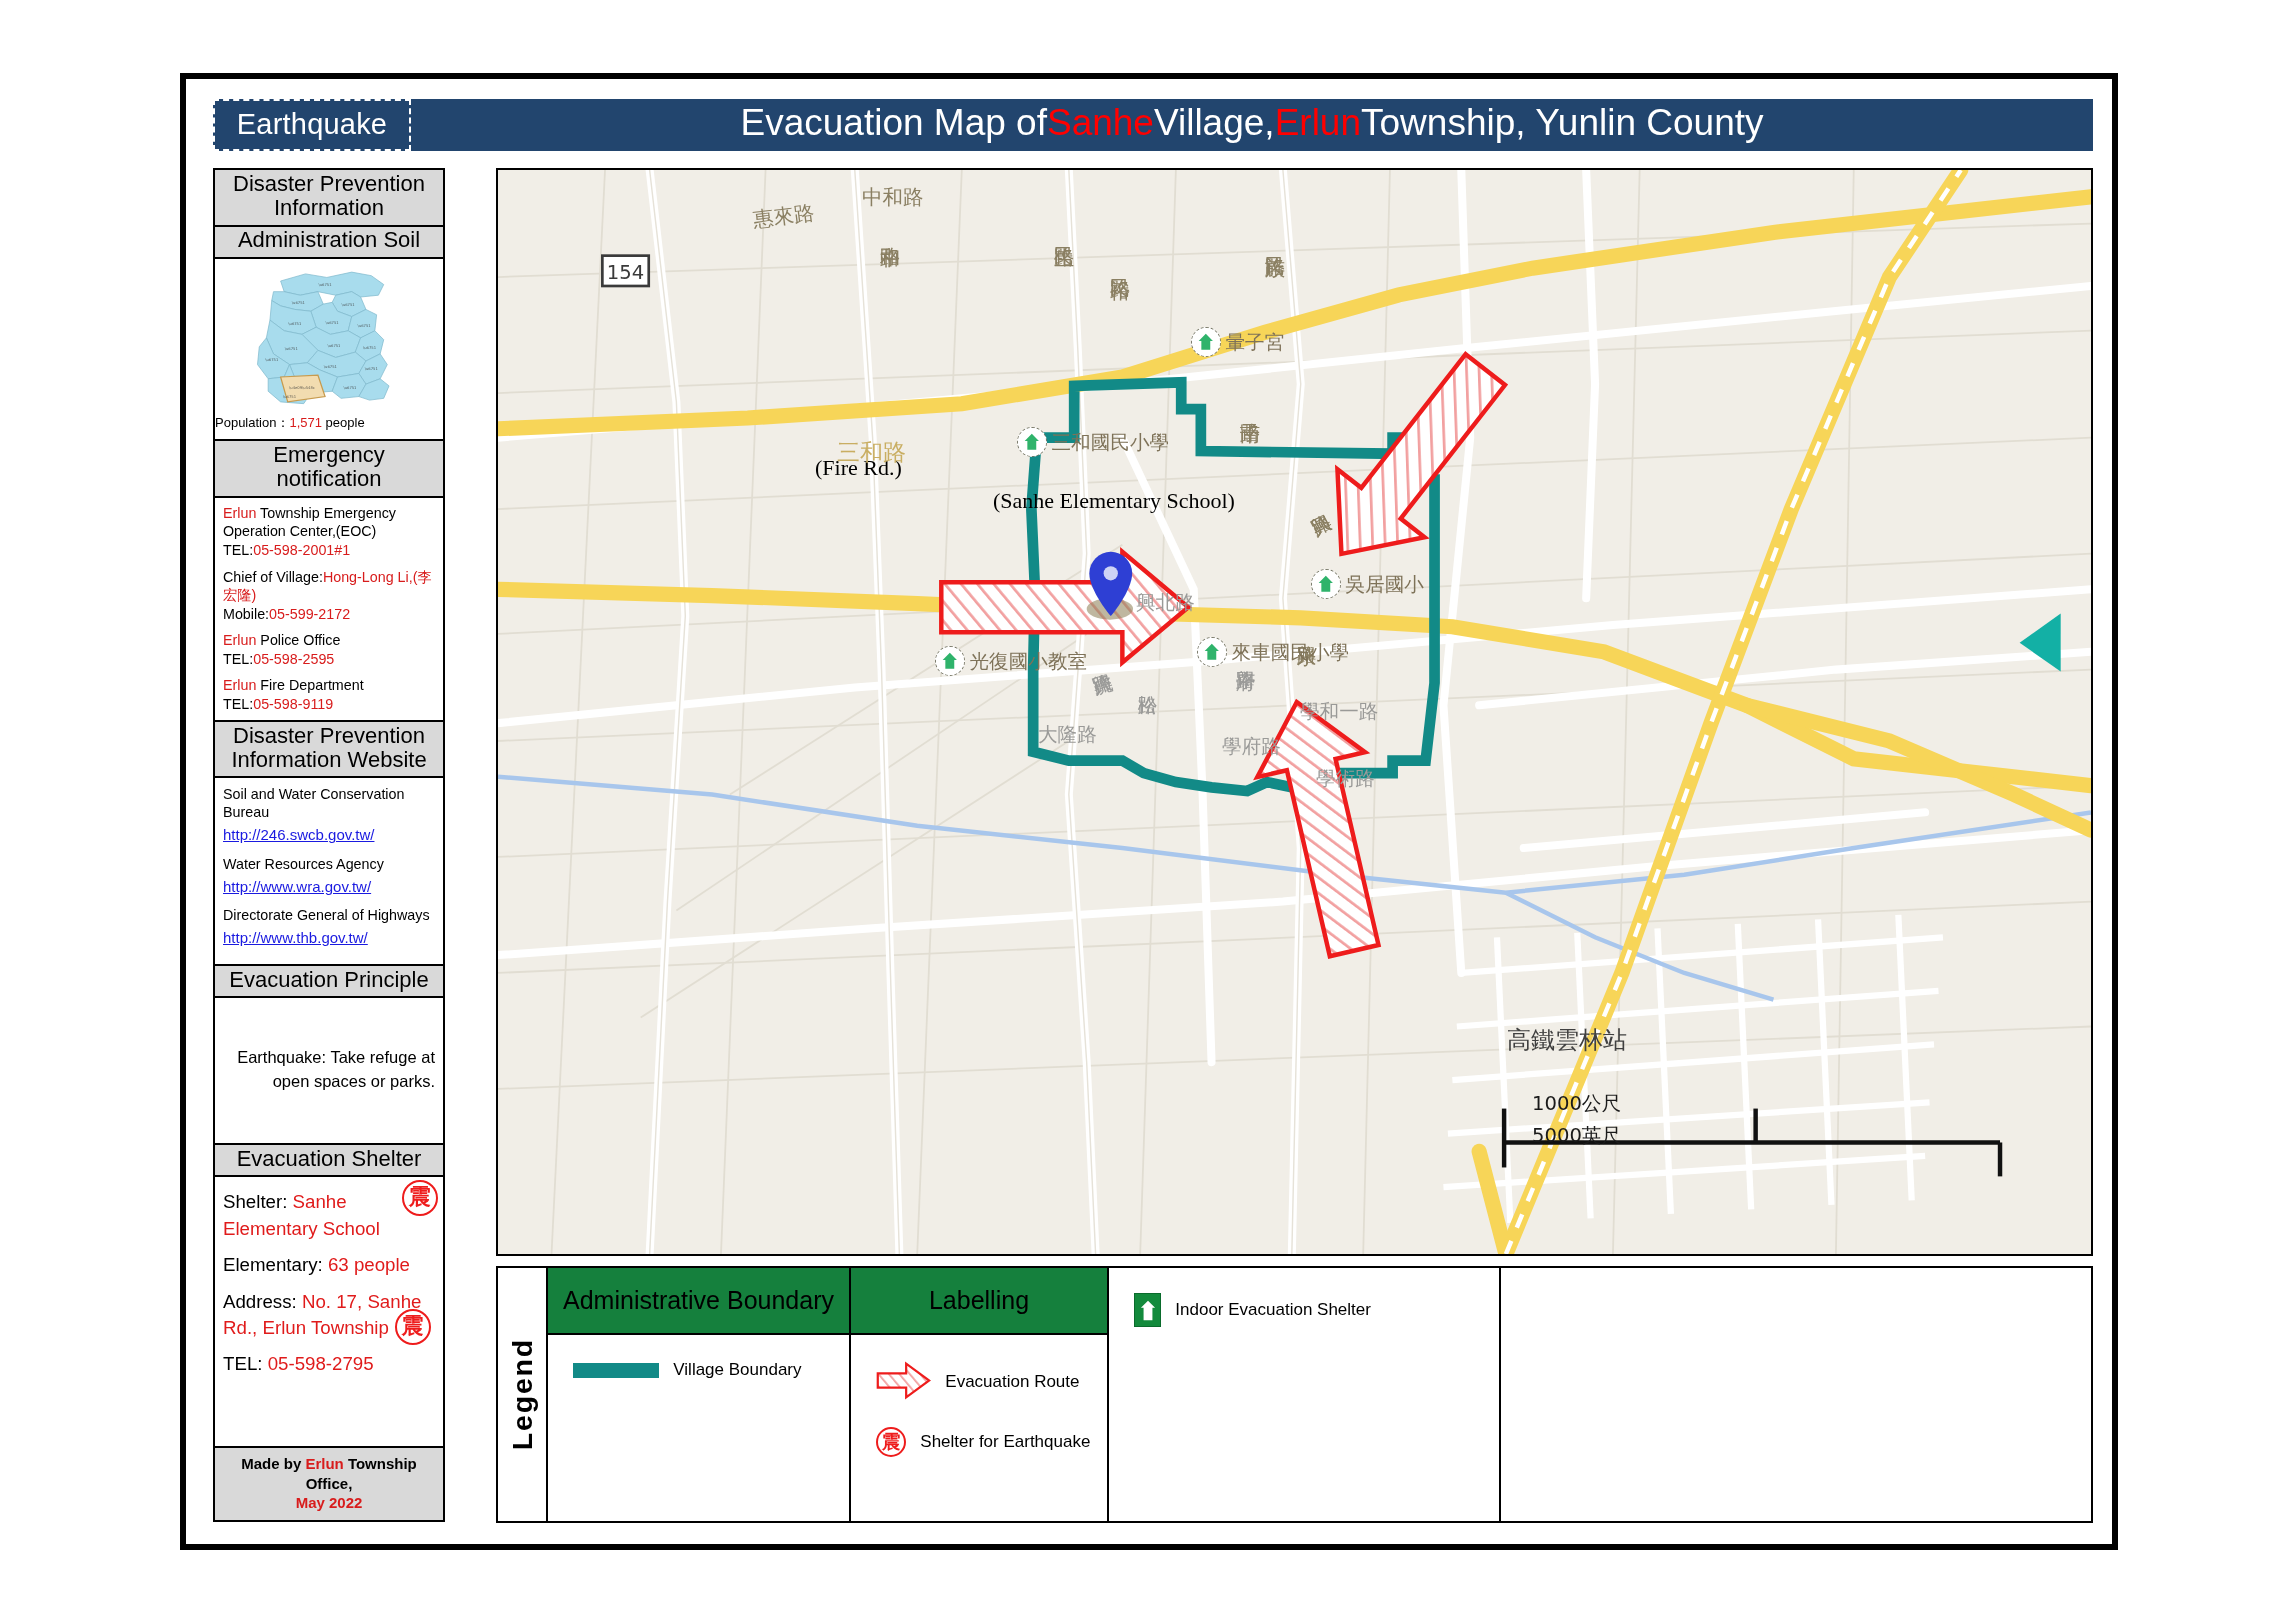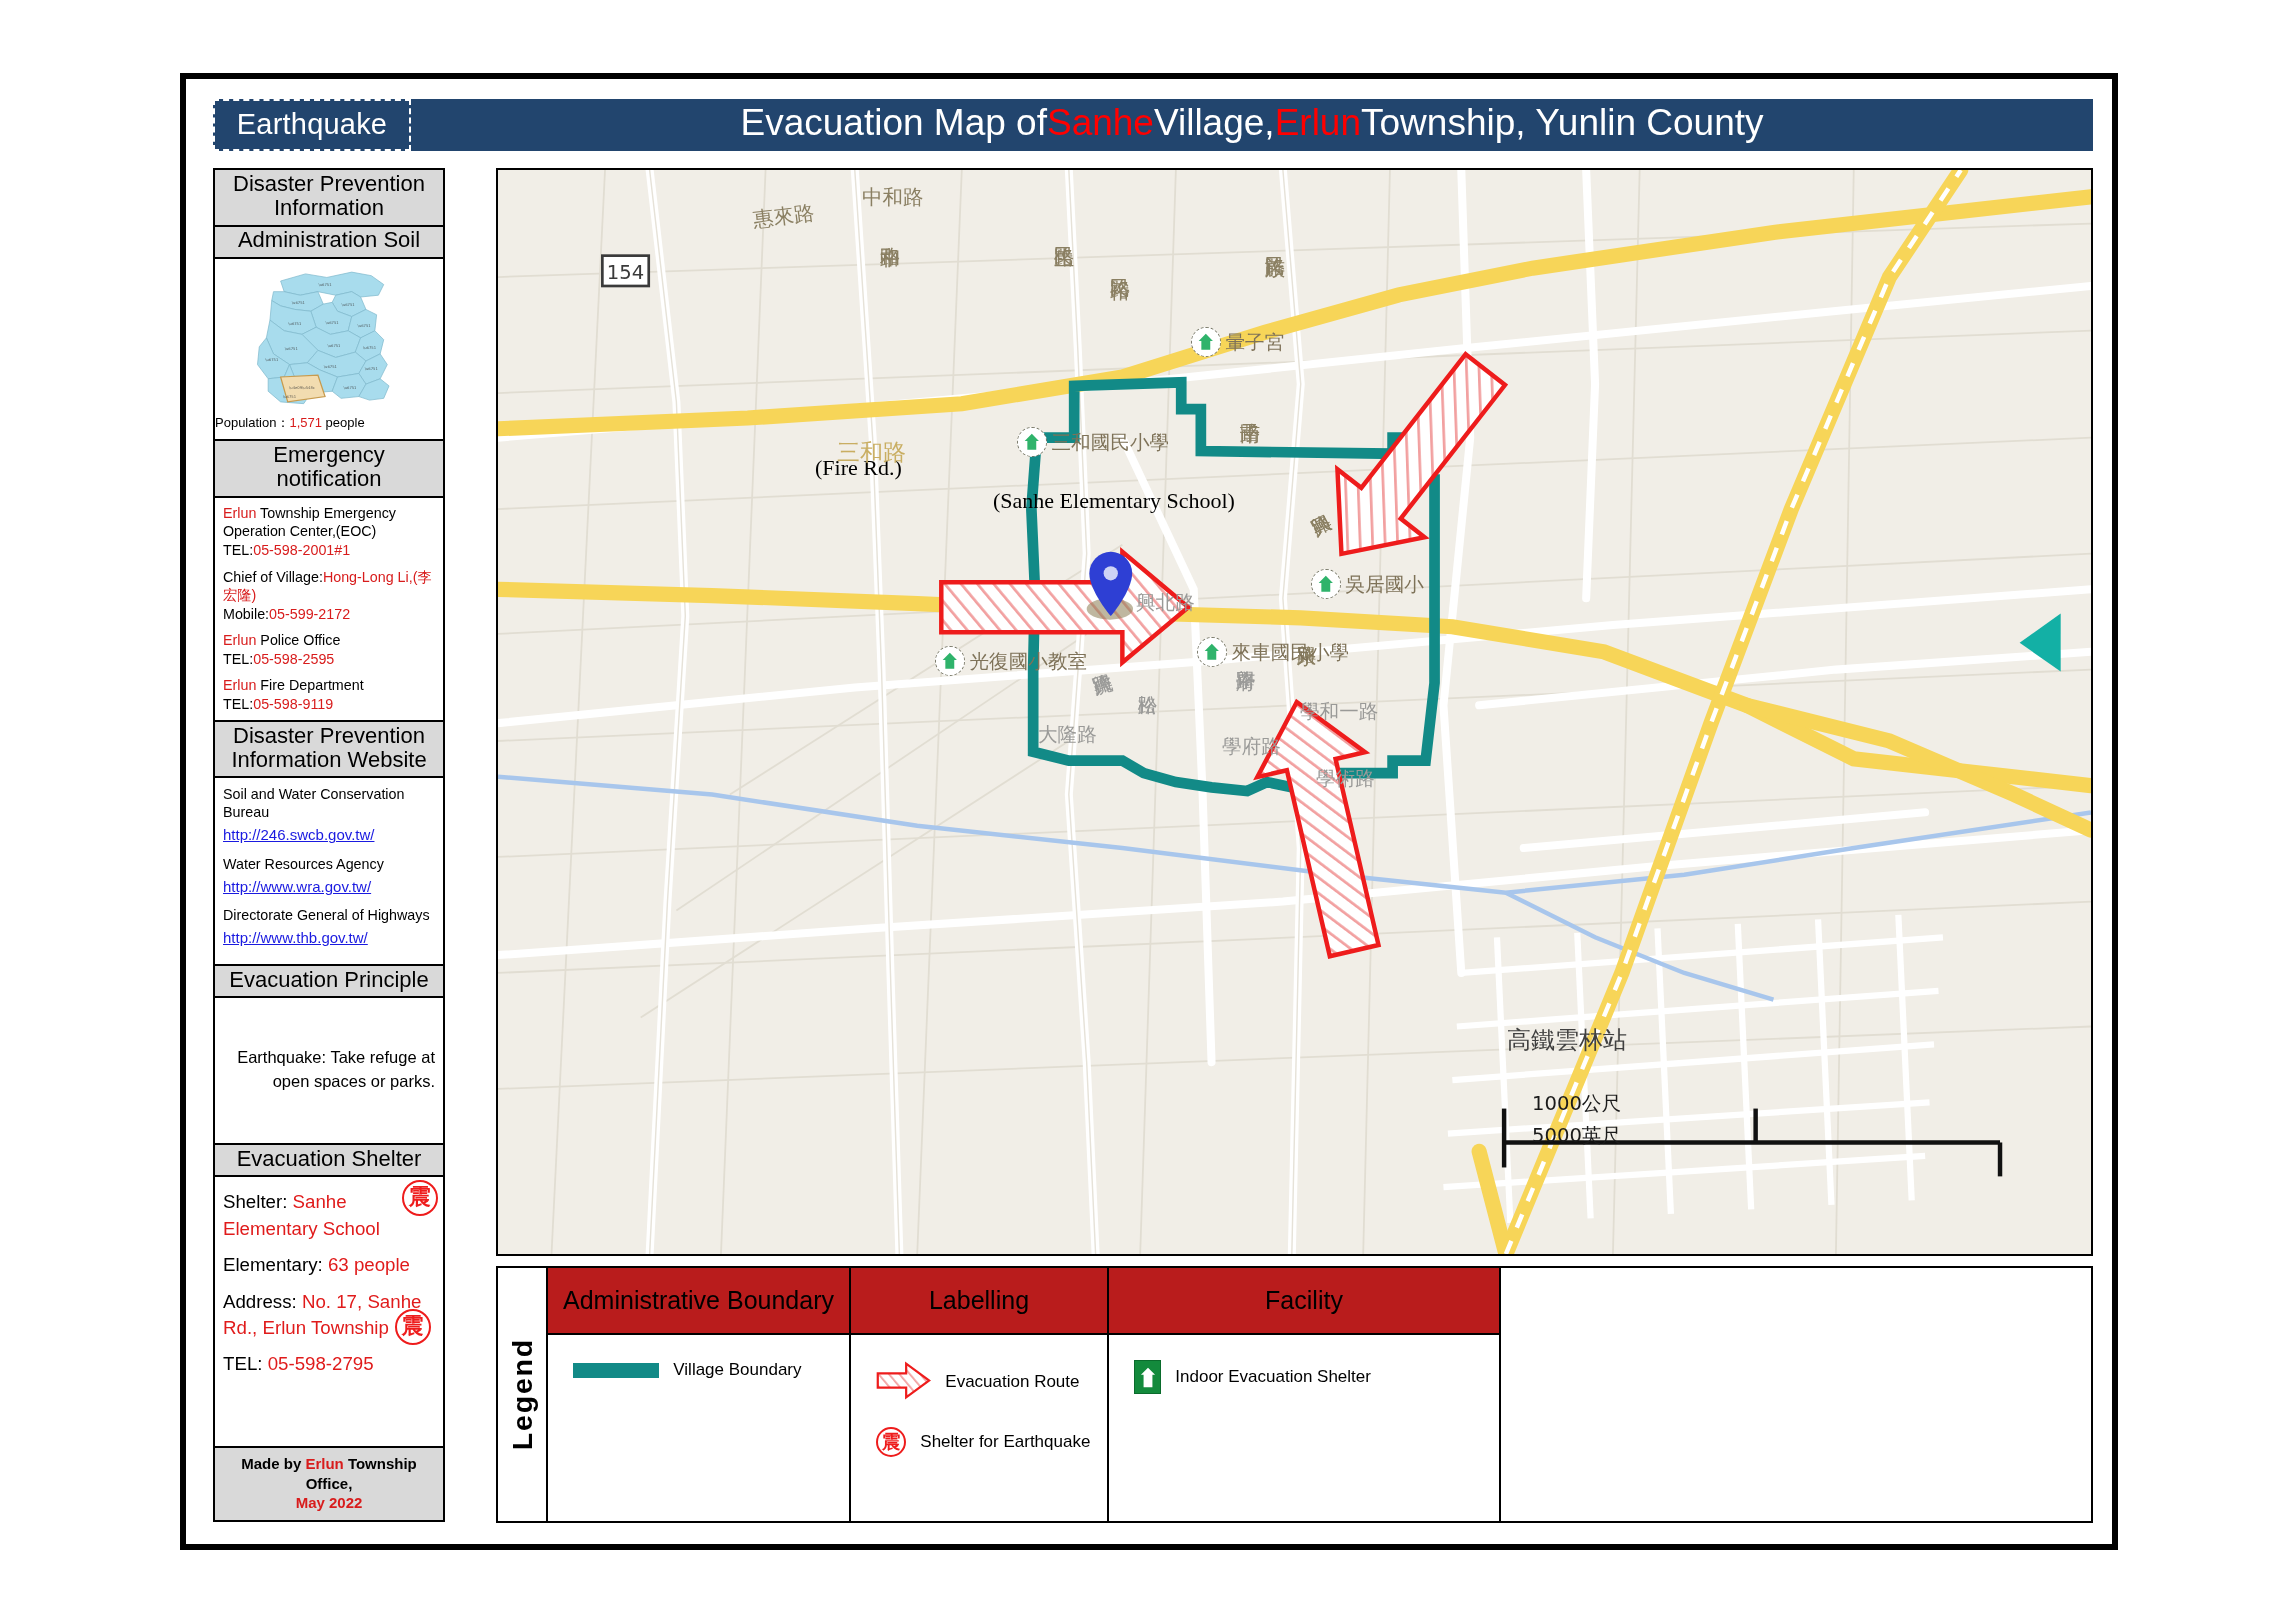--- a/index.html
+++ b/index.html
@@ -238,21 +238,21 @@
   }
   #legend-cols { flex: 1; display: flex; }
   .lcol { border-right: 2.7px solid #000; display: flex; flex-direction: column; }
   .lcol:last-child { border-right: none; }
   .lcol.w1 { width: 303px; }
   .lcol.w2 { width: 258px; }
   .lcol.w3 { width: 392px; }
   .lcol.w4 { flex: 1; }
   .lhead {
     height: 67px;
-    background: #b91c1c;
+    background: #15803d;
     border-bottom: 2.7px solid #000;
     display: flex; align-items: center; justify-content: center;
     font-size: 25px;
   }
   .lhead.blank { background: #fff; border-bottom: none; }
   .lbody { flex: 1; padding: 25px 0 0 25px; }
   .lrow { display: flex; align-items: center; gap: 14.3px; margin-bottom: 23px; }
   .lrow .ltxt { font-size: 17px; }
   .swatch-line { width: 86px; height: 15px; background: #128a87; }
 
@@ -619,21 +619,20 @@
             <span class="ltxt">Evacuation Route</span>
           </div>
           <div class="lrow">
             <span class="stamp-sm">震</span>
             <span class="ltxt">Shelter for Earthquake</span>
           </div>
         </div>
       </div>
 
       <div class="lcol w3">
-        <div class="lhead">Facility</div>
         <div class="lbody">
           <div class="lrow">
             <span class="shelter-icon">
               <svg width="18" height="23" viewBox="0 0 20 26">
                   <path d="M10 2 L18 10 H15 V24 H5 V10 H2 Z" fill="#ffffff"></path>
                 </svg>
             </span>
             <span class="ltxt">Indoor Evacuation Shelter</span>
           </div>
         </div>

